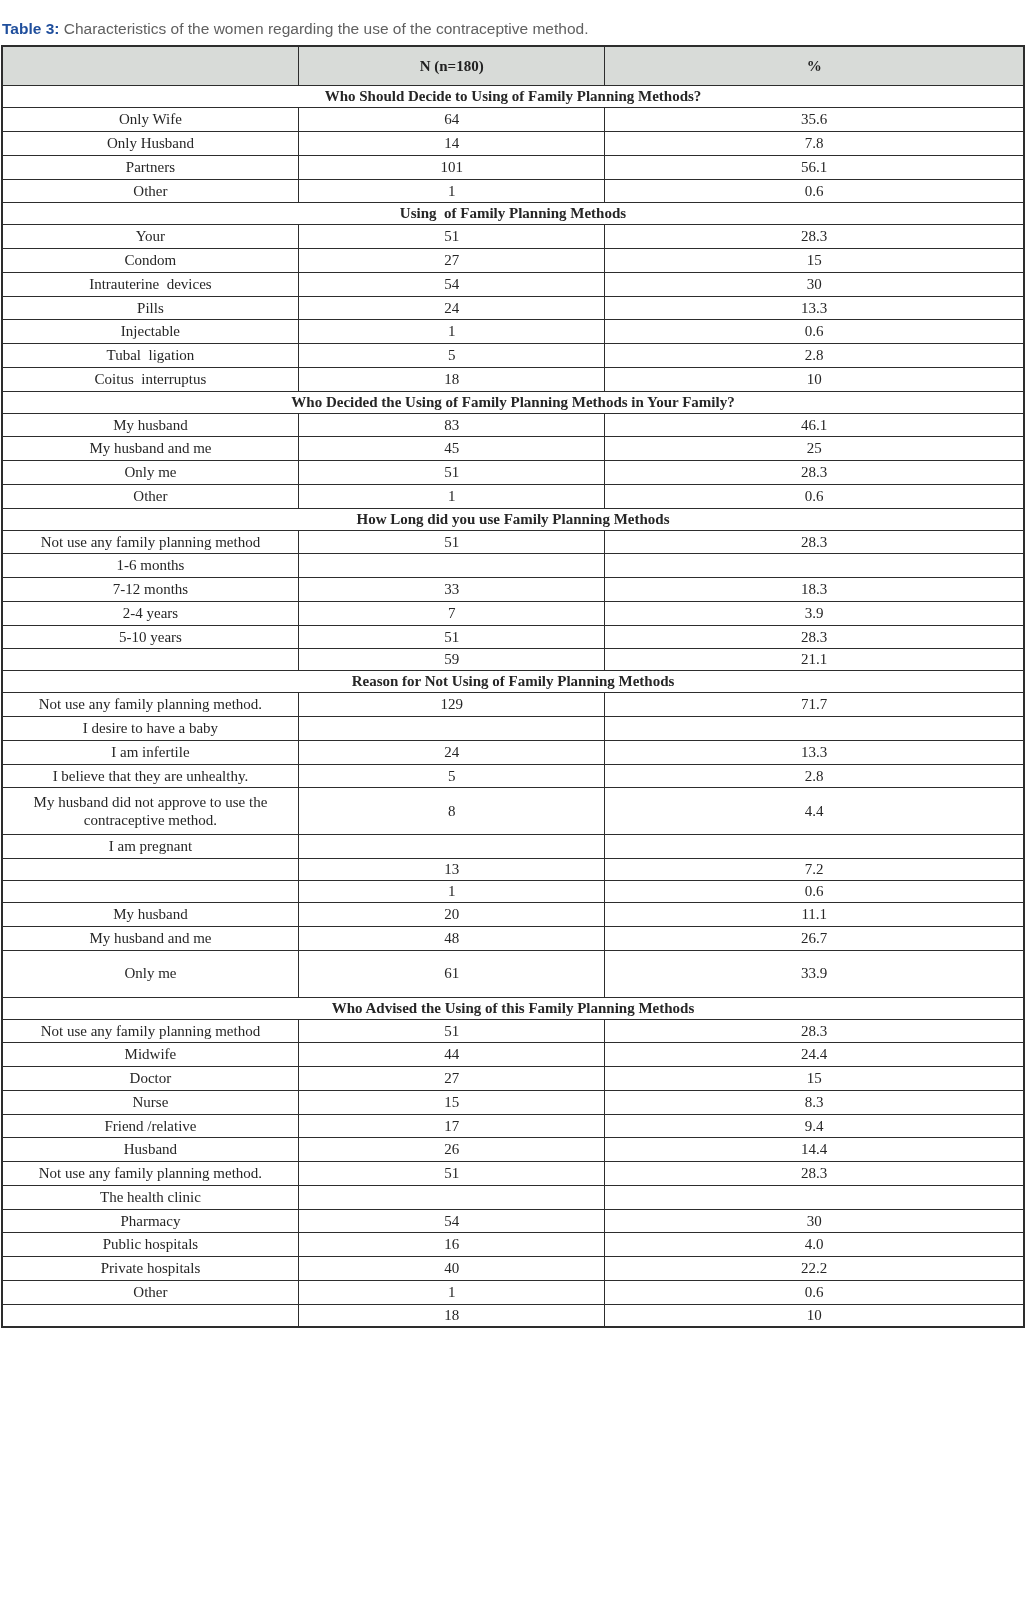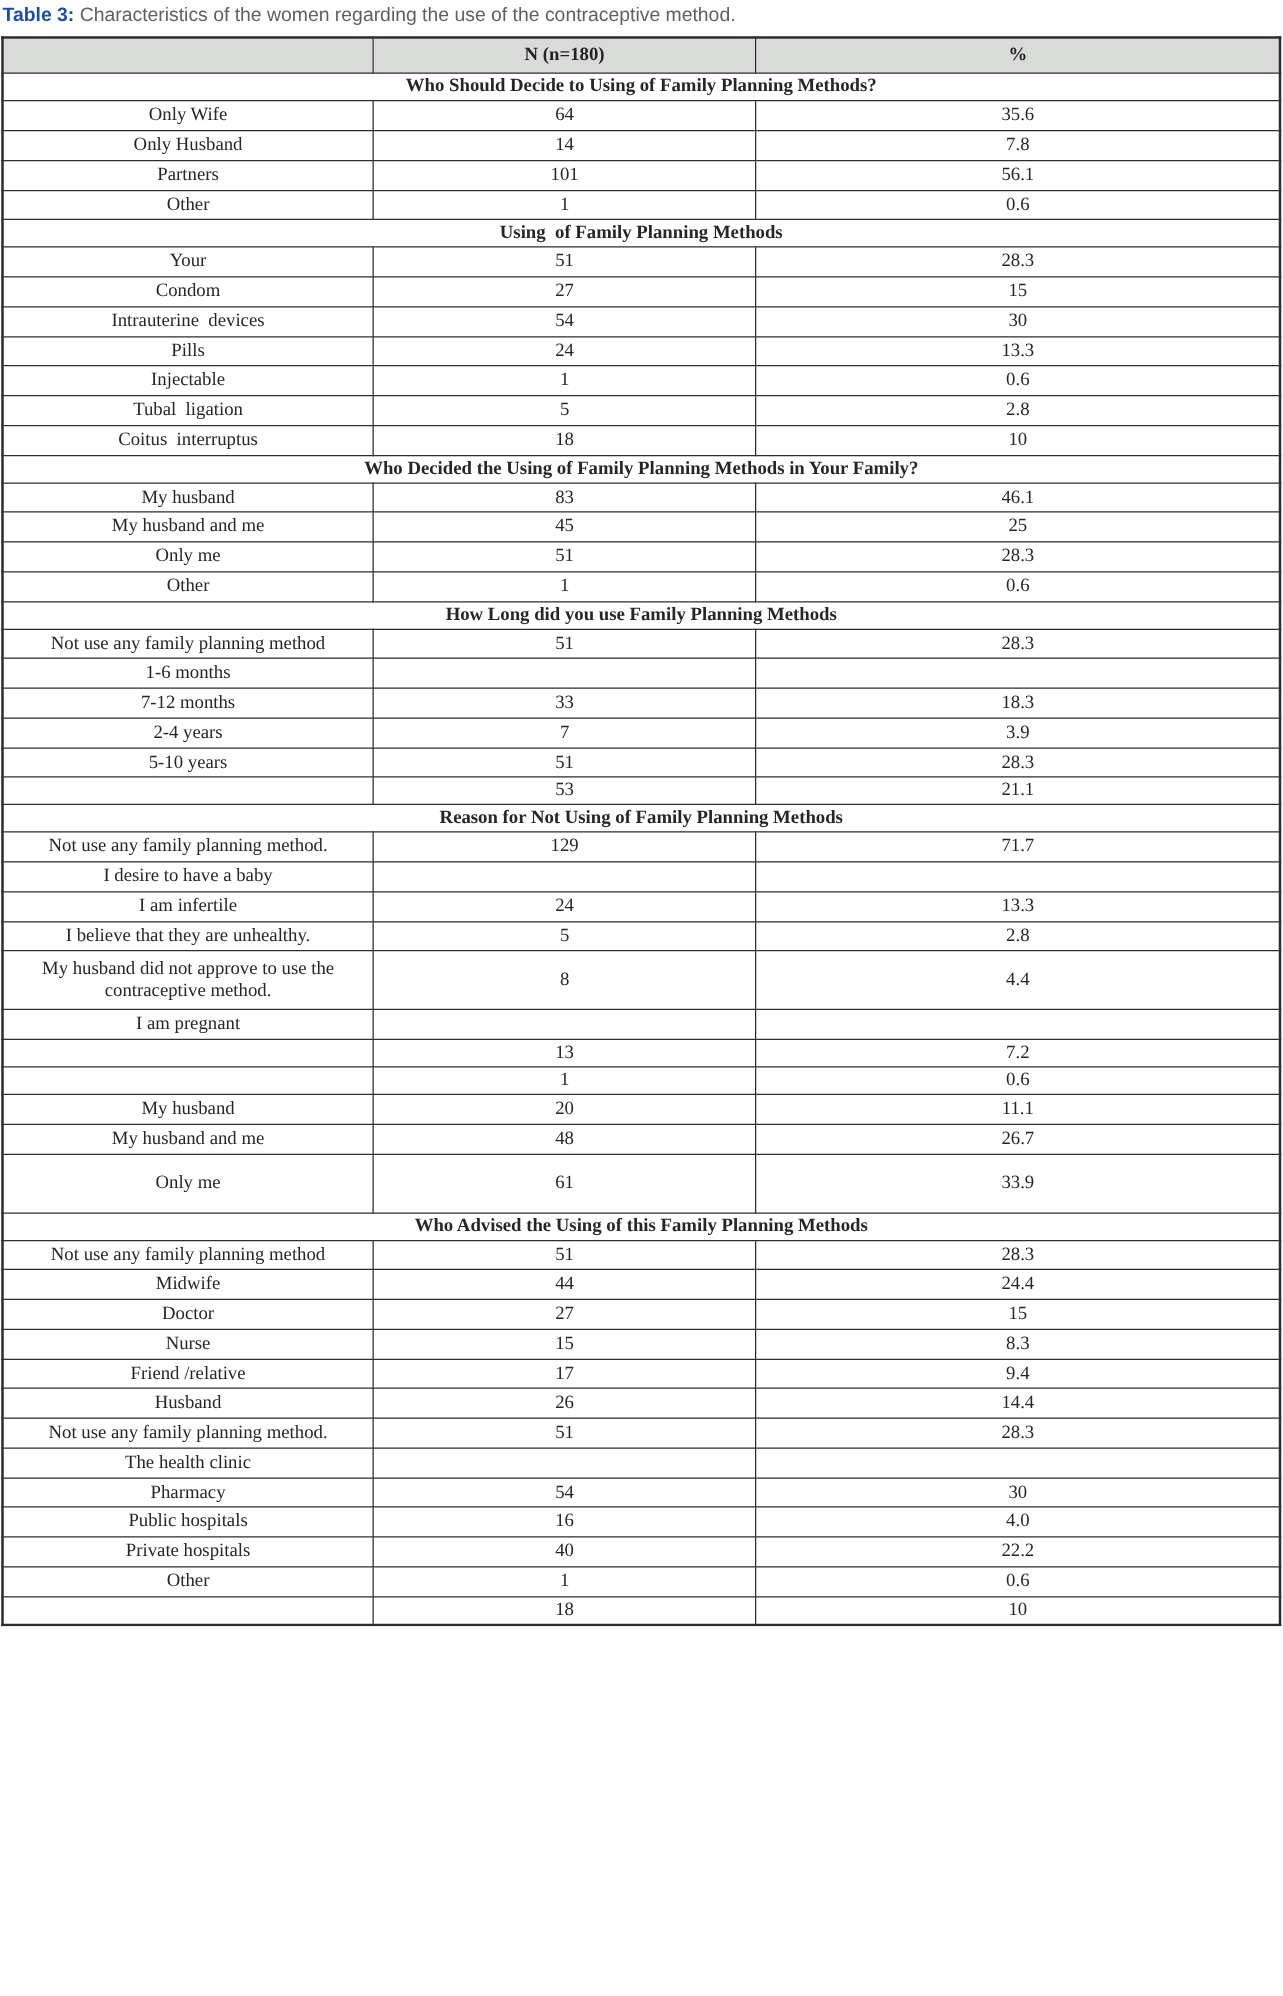--- a/index.html
+++ b/index.html
@@ -10,21 +10,21 @@
   }
   .page {
     width: 1026px;
     box-sizing: border-box;
   }
   .caption {
     font-family: "Liberation Sans", sans-serif;
     font-size: 15.5px;
     line-height: 1.35;
     color: #606060;
-    padding: 3px 2px 5px 2px;
+    padding: 19px 2px 5px 2px;
   }
   .caption .caption-label {
     color: #1f4e9c;
     font-weight: bold;
   }
   table.data-table {
     border-collapse: collapse;
     table-layout: fixed;
     width: 1024px;
     margin-left: 1px;
@@ -37,21 +37,21 @@
   th, td {
     border: 1px solid #2d2d2d;
     text-align: center;
     vertical-align: middle;
     font-size: 15px;
     color: #262626;
     padding: 2px 8px;
     box-sizing: border-box;
     overflow: hidden;
   }
-  thead tr { height: 29px; margin-left: 23px; }
+  thead tr { height: 40px; margin-left: 23px; }
   thead th {
     background: #d8dbd8;
     font-weight: bold;
     color: #222222;
   }
   tbody tr { height: 16px; }
   tbody tr.tall { height: 47px; }
   td.section-cell {
     font-weight: bold;
     white-space: pre-wrap;
@@ -189,21 +189,21 @@
           <td class="cell-n">7</td>
           <td class="cell-pct">3.9</td>
         </tr>
         <tr>
           <td class="cell-label">5-10 years</td>
           <td class="cell-n">51</td>
           <td class="cell-pct">28.3</td>
         </tr>
         <tr>
           <td class="cell-label"></td>
-          <td class="cell-n">53</td>
+          <td class="cell-n">59</td>
           <td class="cell-pct">21.1</td>
         </tr>
         <tr>
           <td colspan="3" class="section-cell">Reason for Not Using of Family Planning Methods</td>
         </tr>
         <tr>
           <td class="cell-label">Not use any family planning method.</td>
           <td class="cell-n">129</td>
           <td class="cell-pct">71.7</td>
         </tr>

